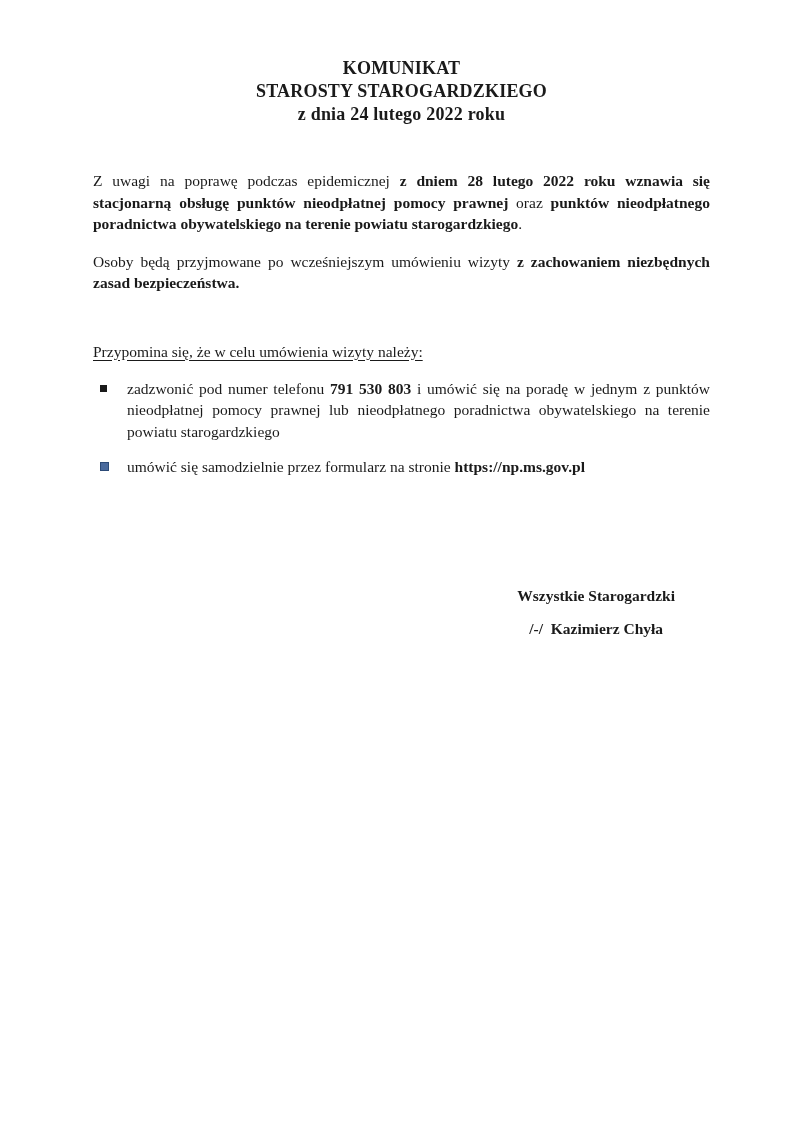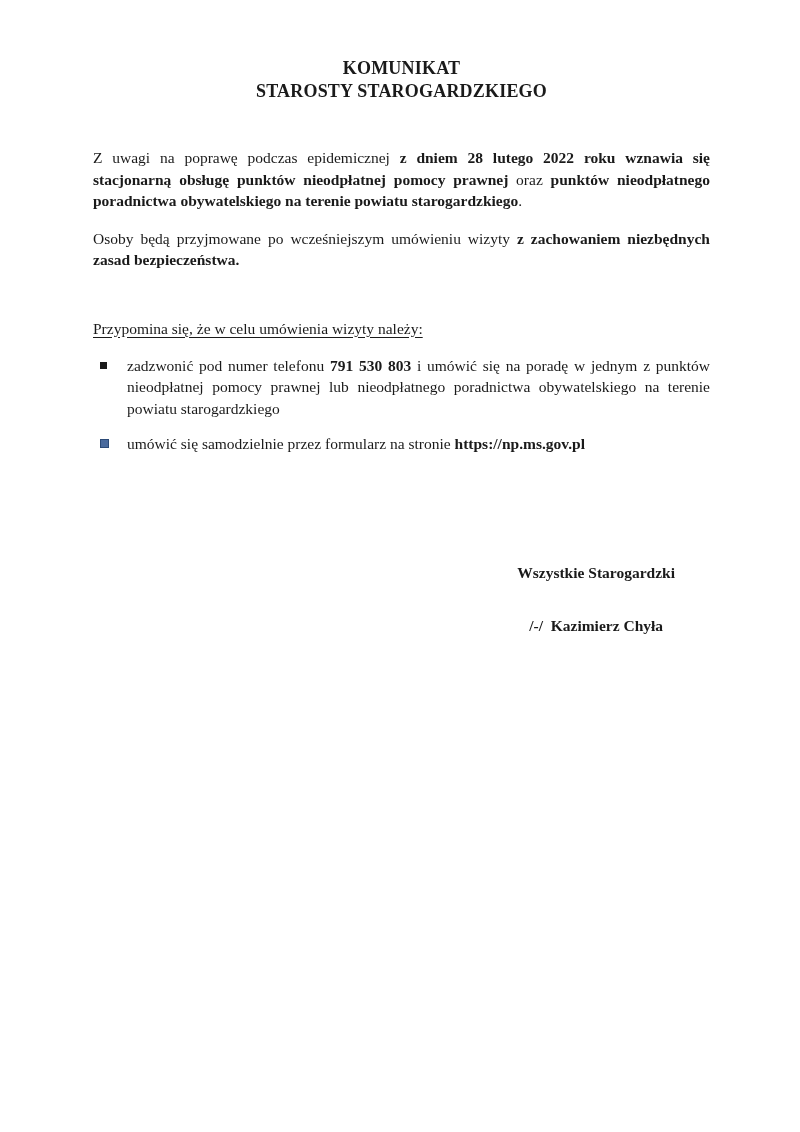--- a/index.html
+++ b/index.html
@@ -75,33 +75,34 @@
     margin-top: 107px;
     margin-left: auto;
     margin-right: 35px;
     width: max-content;
     text-align: center;
     font-weight: bold;
     font-size: 15.5px;
     line-height: 21.5px;
   }
   .sig-name {
-    margin-top: 32px;
+    margin-top: 12px;
     white-space: pre;
     font-family: Liberation Serif, serif;
   }
 </style>
 </head>
 <body>
 
 <div class="page">
 
   <header class="title">
     <div>KOMUNIKAT</div>
     <div>STAROSTY STAROGARDZKIEGO</div>
+    <div>z dnia 24 lutego 2022 roku</div>
   </header>
 
   <p class="para p1"><span>Z uwagi na poprawę podczas epidemicznej </span><b>z dniem 28 lutego 2022 roku wznawia się stacjonarną obsługę punktów nieodpłatnej pomocy prawnej</b><span> oraz </span><b>punktów nieodpłatnego poradnictwa obywatelskiego na terenie powiatu starogardzkiego</b><span>.</span></p>
 
   <p class="para p2"><span>Osoby będą przyjmowane po wcześniejszym umówieniu wizyty </span><b>z zachowaniem niezbędnych zasad bezpieczeństwa.</b></p>
 
 
   <p class="reminder"><span class="u">Przypomina się, że w celu umówienia wizyty należy:</span></p>
 
   <ul class="bullet-list">

